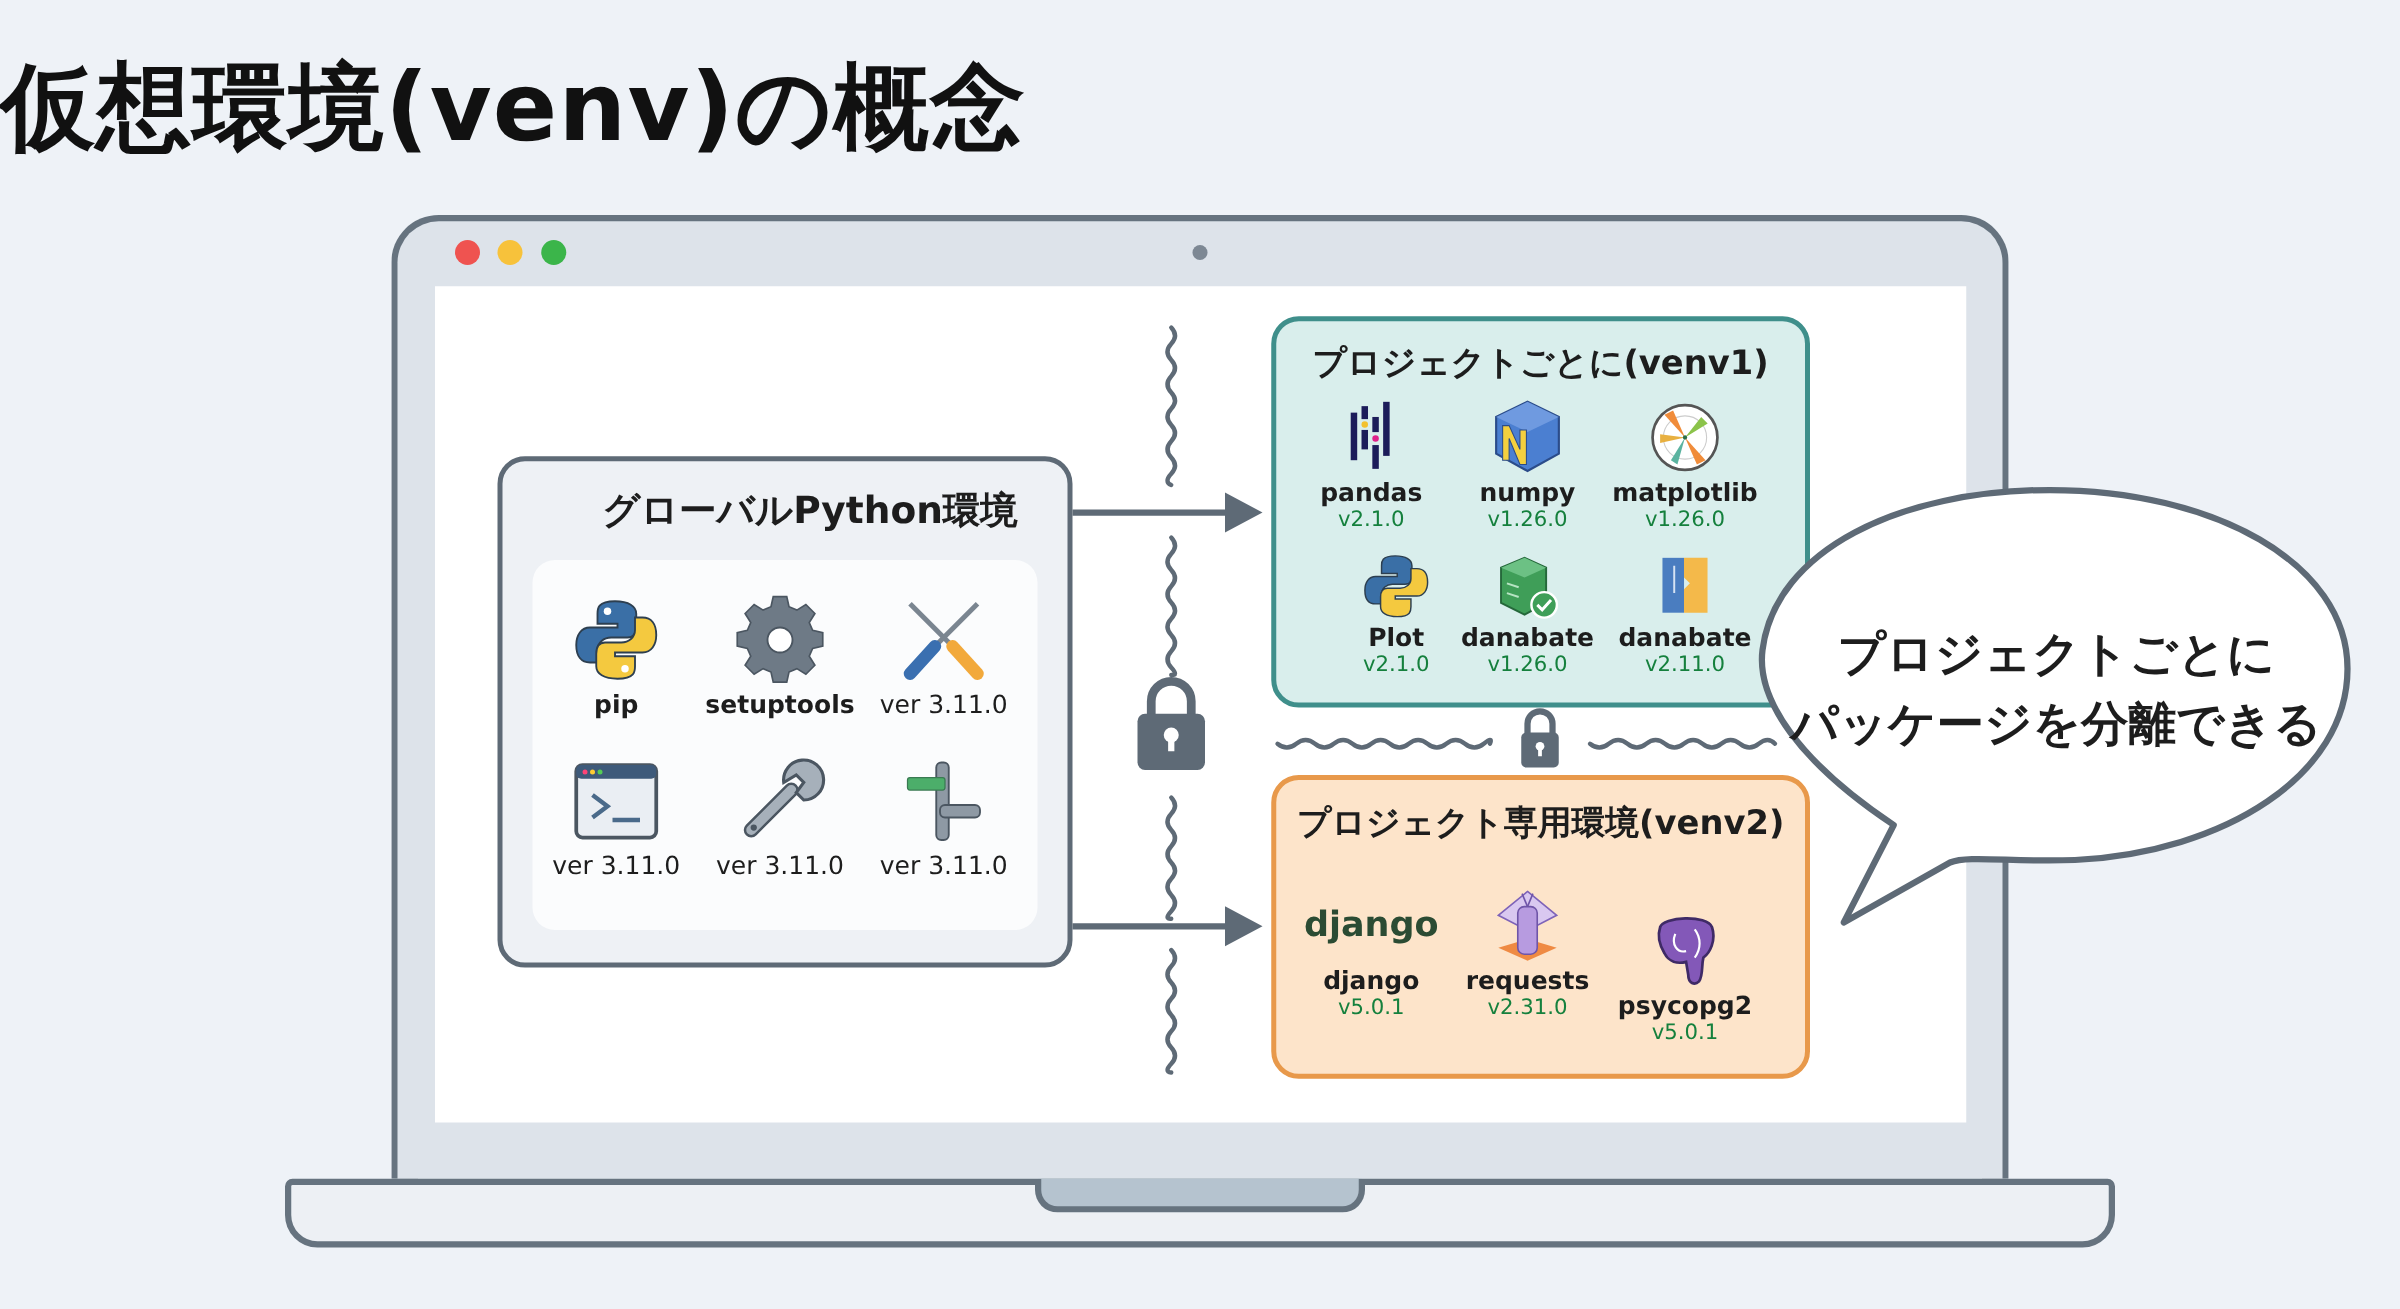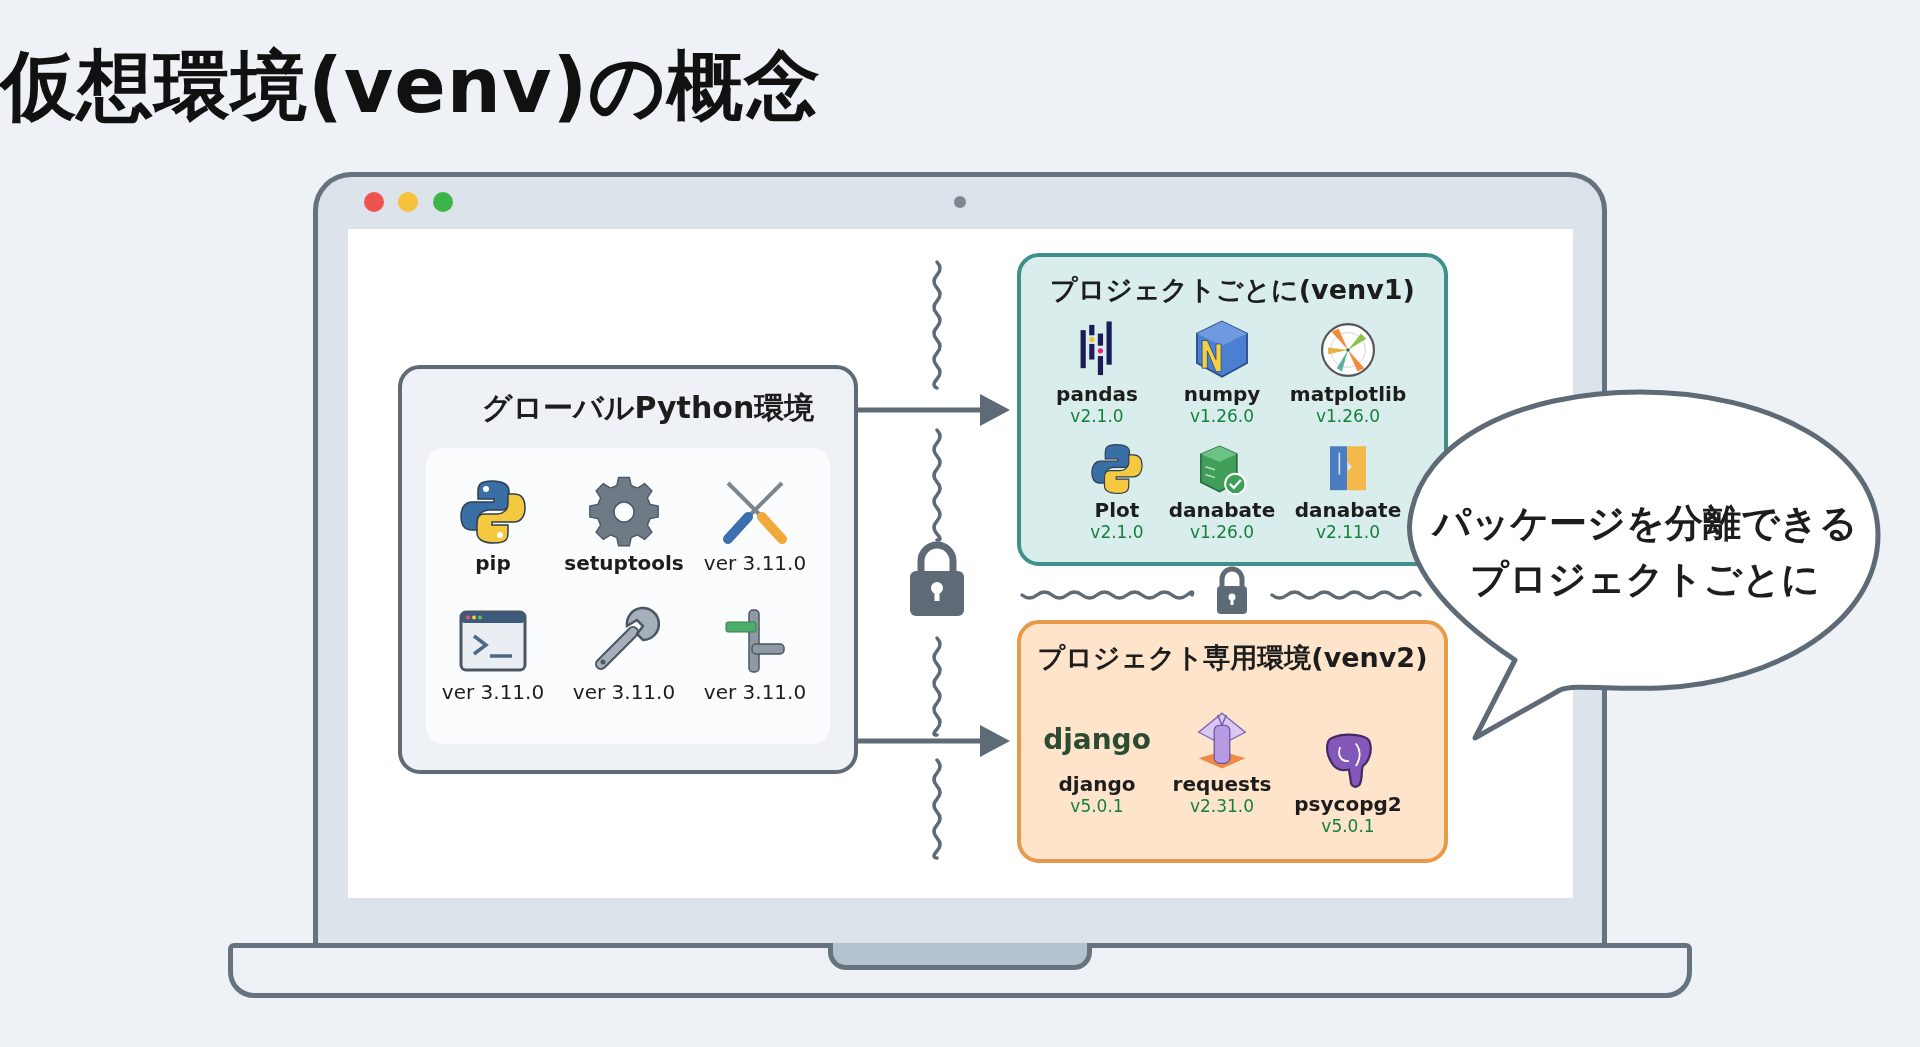--- a/index.html
+++ b/index.html
@@ -241,15 +241,15 @@
     <path d="M46,18 C52,26 52,36 46,44" fill="none" stroke="#fff" stroke-width="2"></path>
   </svg>
   <span class="nm">psycopg2</span>
   <span class="ver">v5.0.1</span>
 </div>
 
 <svg class="overlay" width="1920" height="1047">
   <path d="M1515,660 C1440,610 1405,560 1410,520 C1420,440 1520,392 1640,392 C1770,392 1878,450 1878,535 C1878,620 1780,682 1660,688 C1610,690 1575,684 1560,690 L1475,738 L1515,660Z" fill="#ffffff" stroke="#5e6a76" stroke-width="5" stroke-linejoin="round"></path>
 </svg>
 <div id="bubble-text" class="abs">
+  <div>プロジェクトごとに</div>
   <div>パッケージを分離できる</div>
-  <div>プロジェクトごとに</div>
 </div>
 
 </body></html>

